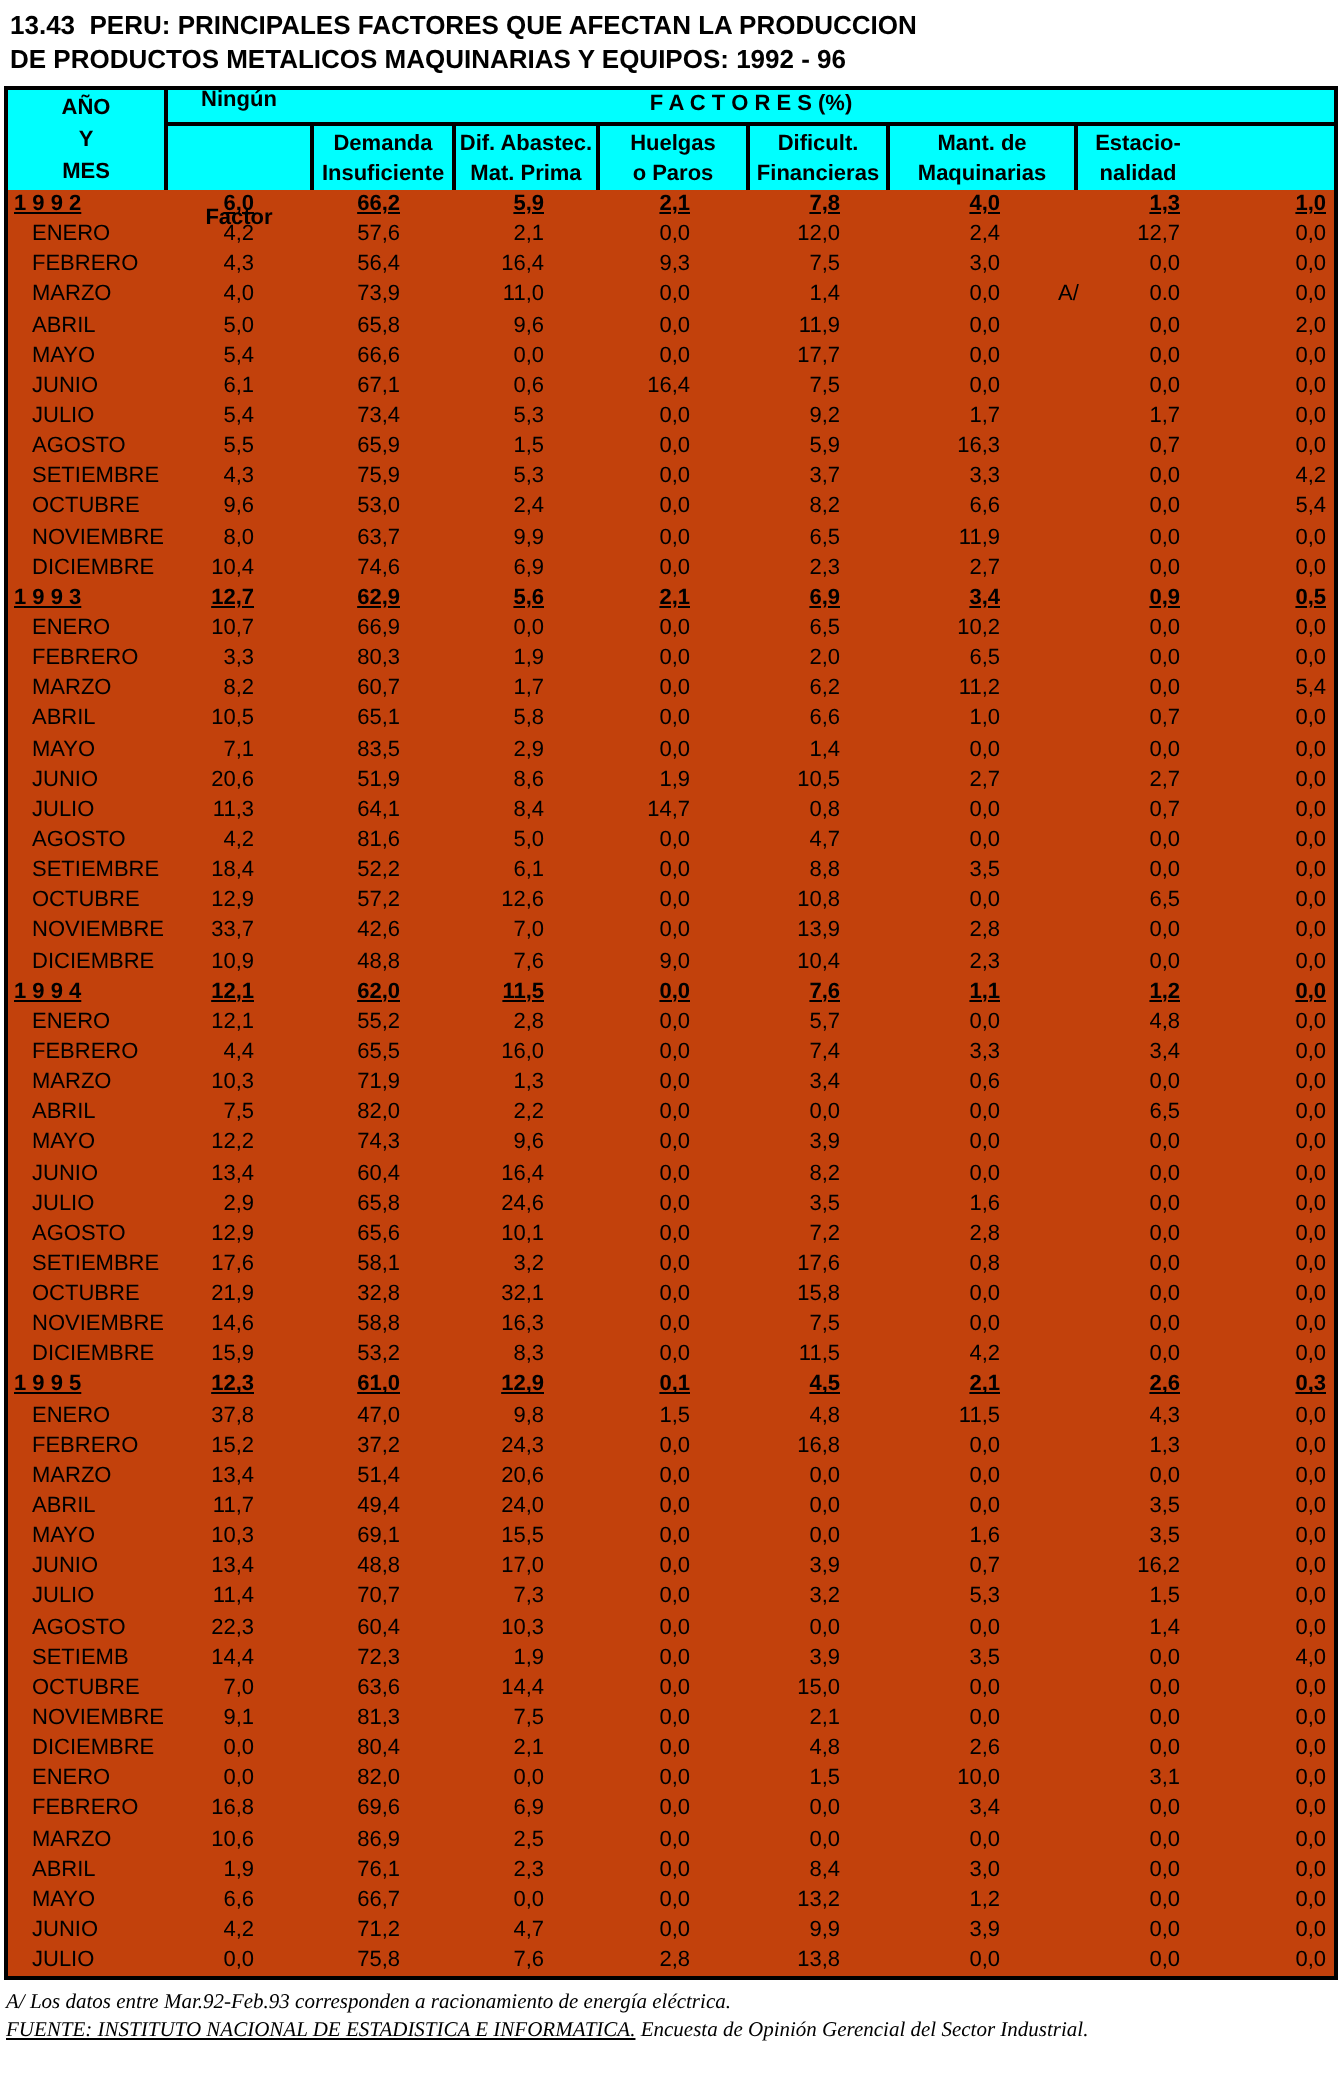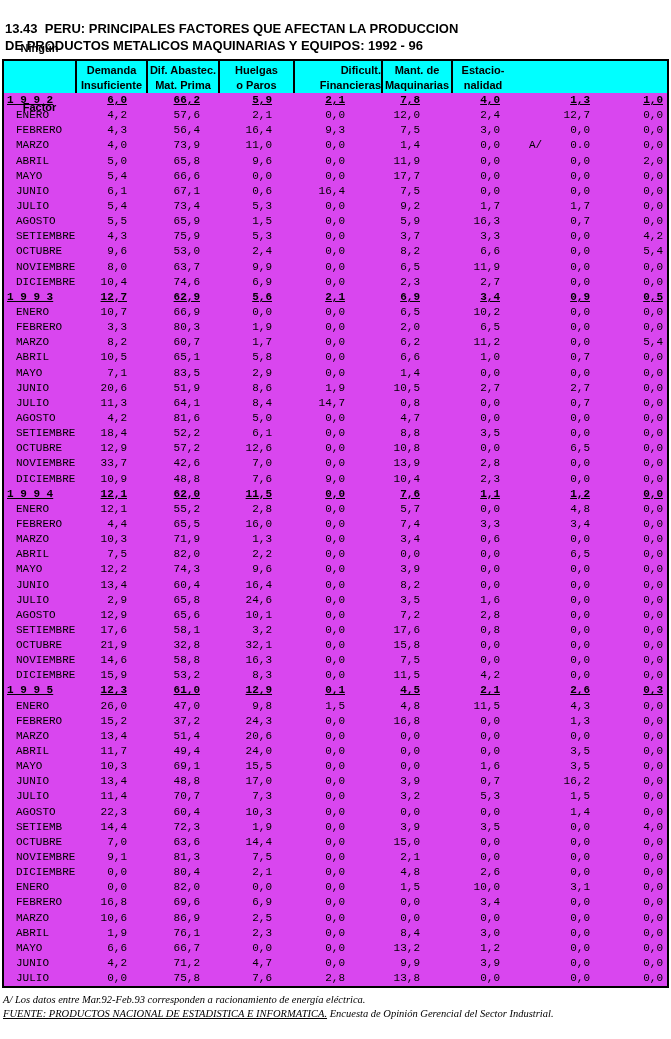--- a/index.html
+++ b/index.html
@@ -4,21 +4,20 @@
 <style>
   html,body{margin:0;padding:0;}
   body{
     width:671px;height:1039px;overflow:hidden;background:#ffffff;
     font-family:"Liberation Sans",sans-serif;color:#000;
     position:relative;
   }
   .title{
     padding:4px 0 0 5px;font-weight:bold;font-size:13px;line-height:17px;
     white-space:pre;
-    margin-top:16px;
   }
   .tbl{
     margin:5px 0 0 2px;width:667px;box-sizing:border-box;
     border:2px solid #000;
   }
   
   .hdr{display:flex;background:#00ffff;}
   .hdr-label{
     width:80px;box-sizing:border-box;border-right:2px solid #000;
     display:flex;flex-direction:column;justify-content:center;align-items:center;
@@ -31,21 +30,21 @@
   }
   .hdr-cols{display:flex;flex:1;}
   .hc{
     box-sizing:border-box;border-right:2px solid #000;
     display:flex;flex-direction:column;justify-content:center;align-items:center;
     font-weight:bold;font-size:11px;line-height:15px;text-align:center;
     padding-top:1px;height:32px;
   }
   .hc:last-child{border-right:none;}
   
-  .tbody{background:#d946ef;font-family:Liberation Mono, monospace;}
+  .tbody{background:#c2410c;}
   .row{display:flex;height:15.15px;line-height:15.15px;font-size:11px;white-space:nowrap;}
   .c{box-sizing:border-box;overflow:hidden;}
   .c.label{width:78px;padding-left:12px;text-align:left;}
   .c.n{text-align:right;}
   .c0{width:73px;padding-right:28px;}
   .c1{width:71px;padding-right:26px;}
   .c2{width:72px;padding-right:26px;}
   .c3{width:75px;padding-right:28px;}
   .c4{width:70px;padding-right:23px;}
   .c5{width:74px;padding-right:17px;}
@@ -62,43 +61,49 @@
   }
   .src-underline{text-decoration:underline;}
 </style>
 </head>
 <body>
 
 <div class="title"><span>13.43  PERU: PRINCIPALES FACTORES QUE AFECTAN LA PRODUCCION</span><br><span>DE PRODUCTOS METALICOS MAQUINARIAS Y EQUIPOS: 1992 - 96</span></div>
 
 <div class="tbl">
   <div class="hdr">
+    <div class="hdr-label">
+      <div>AÑO</div>
+      <div>Y</div>
+      <div>MES</div>
+    </div>
     <div class="hdr-right">
+      <div class="hdr-group">F A C T O R E S  (%)</div>
       <div class="hdr-cols">
           <div class="hc" style="width: 73px; gap: 44px;">
             <div>Ningún</div>
             <div>Factor</div>
           </div>
           <div class="hc" style="width: 71px;">
             <div>Demanda</div>
             <div>Insuficiente</div>
           </div>
           <div class="hc" style="width: 72px;">
             <div>Dif. Abastec.</div>
             <div>Mat. Prima</div>
           </div>
           <div class="hc" style="width: 75px;">
             <div>Huelgas</div>
             <div>o Paros</div>
           </div>
-          <div class="hc" style="width: 88px; align-items: flex-end;">
+          <div class="hc" style="width: 70px;">
             <div>Dificult.</div>
             <div>Financieras</div>
           </div>
-          <div class="hc" style="width: 70px;">
+          <div class="hc" style="width: 94px;">
             <div>Mant. de</div>
             <div>Maquinarias</div>
           </div>
           <div class="hc" style="width: 60px;">
             <div>Estacio-</div>
             <div>nalidad</div>
           </div>
         </div>
     </div>
   </div>
@@ -538,21 +543,21 @@
         <div class="c n c1"><span>61,0</span></div>
         <div class="c n c2"><span>12,9</span></div>
         <div class="c n c3"><span>0,1</span></div>
         <div class="c n c4"><span>4,5</span></div>
         <div class="c n c5"><span>2,1</span></div>
         <div class="c n c6"><span>2,6</span></div>
         <div class="c n c7"><span>0,3</span></div>
       </div>
       <div class="row month">
         <div class="c label"><span>ENERO</span></div>
-        <div class="c n c0"><span>26,0</span></div>
+        <div class="c n c0"><span>37,8</span></div>
         <div class="c n c1"><span>47,0</span></div>
         <div class="c n c2"><span>9,8</span></div>
         <div class="c n c3"><span>1,5</span></div>
         <div class="c n c4"><span>4,8</span></div>
         <div class="c n c5"><span>11,5</span></div>
         <div class="c n c6"><span>4,3</span></div>
         <div class="c n c7"><span>0,0</span></div>
       </div>
       <div class="row month">
         <div class="c label"><span>FEBRERO</span></div>
@@ -750,14 +755,14 @@
         <div class="c n c4"><span>13,8</span></div>
         <div class="c n c5"><span>0,0</span></div>
         <div class="c n c6"><span>0,0</span></div>
         <div class="c n c7"><span>0,0</span></div>
       </div>
     </div>
 </div>
 
 <div class="foot">
   <div>A/ Los datos entre Mar.92-Feb.93 corresponden a racionamiento de energía eléctrica.</div>
-  <div><span class="src-underline">FUENTE: PRODUCTOS NACIONAL DE ESTADISTICA E INFORMATICA.</span><span> Encuesta de Opinión Gerencial del Sector Industrial.</span></div>
+  <div><span class="src-underline">FUENTE: INSTITUTO NACIONAL DE ESTADISTICA E INFORMATICA.</span><span> Encuesta de Opinión Gerencial del Sector Industrial.</span></div>
 </div>
 
 </body></html>

